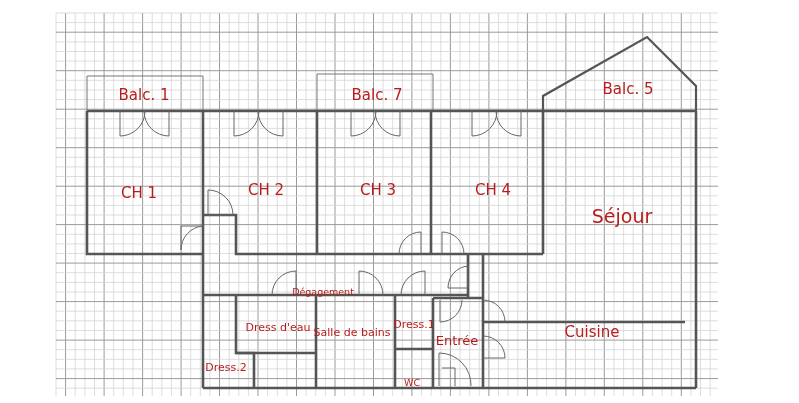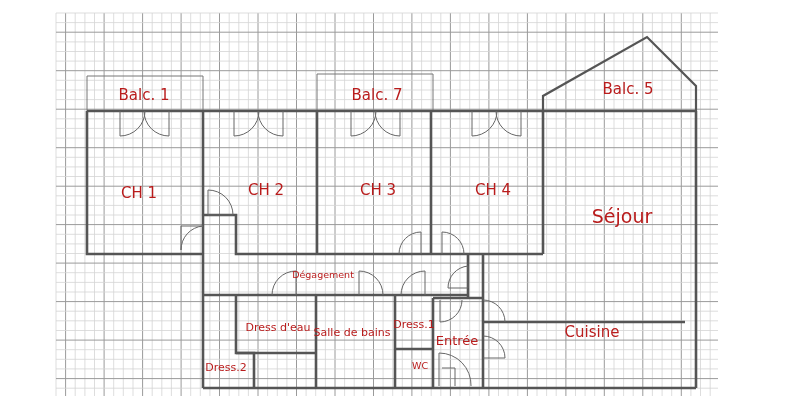--- a/index.html
+++ b/index.html
@@ -2,21 +2,21 @@
 <html><head>
 <meta charset="utf-8">
 <style>
   html,body{margin:0;padding:0;background:#ffffff;}
   body{width:799px;height:403px;position:relative;overflow:hidden;font-family:"DejaVu Sans",sans-serif;}
   #plan{position:absolute;left:0;top:0;width:799px;height:403px;}
   .lbl{position:absolute;color:#b91c1c;white-space:nowrap;transform:translate(-50%,-50%);font-family:"DejaVu Sans",sans-serif;}
   .big{font-size:15px;}
   .xl{font-size:19px;text-align:right;}
   .sm{font-size:11px;}
-  .xs{font-size:9.5px;}
+  .xs{font-size:9.5px;margin-top:17px;}
 </style>
 </head>
 <body>
 
 <svg id="plan" viewBox="0 0 799 403" xmlns="http://www.w3.org/2000/svg">
   <g id="grid">
       <line x1="56.0" x2="56.0" y1="13" y2="396" stroke="#d4d4d4" stroke-width="0.8"></line>
       <line x1="65.6" x2="65.6" y1="13" y2="396" stroke="#9a9a9a" stroke-width="1"></line>
       <line x1="75.2" x2="75.2" y1="13" y2="396" stroke="#d4d4d4" stroke-width="0.8"></line>
       <line x1="84.9" x2="84.9" y1="13" y2="396" stroke="#d4d4d4" stroke-width="0.8"></line>
@@ -219,15 +219,15 @@
 <div class="lbl big" style="left:139px;top:193px;">CH 1</div>
 <div class="lbl big" style="left:266px;top:190px;">CH 2</div>
 <div class="lbl big" style="left:378px;top:190px;">CH 3</div>
 <div class="lbl big" style="left:493px;top:190px;">CH 4</div>
 <div class="lbl xl" style="left:622px;top:216px;">Séjour</div>
 <div class="lbl xs" style="left:323px;top:274px;">Dégagement</div>
 <div class="lbl sm" style="left:278px;top:327px;">Dress d'eau</div>
 <div class="lbl sm" style="left:352px;top:332px;">Salle de bains</div>
 <div class="lbl sm" style="left:414px;top:324px;text-align:right;">Dress.1</div>
 <div class="lbl sm" style="left:226px;top:367px;">Dress.2</div>
-<div class="lbl xs" style="left:412px;top:365px;padding-left:16px;">WC</div>
+<div class="lbl xs" style="left:412px;top:365px;">WC</div>
 <div class="lbl big" style="left:457px;top:340px;font-size:13px;">Entrée</div>
 <div class="lbl big" style="left:592px;top:332px;">Cuisine</div>
 
 </body></html>

